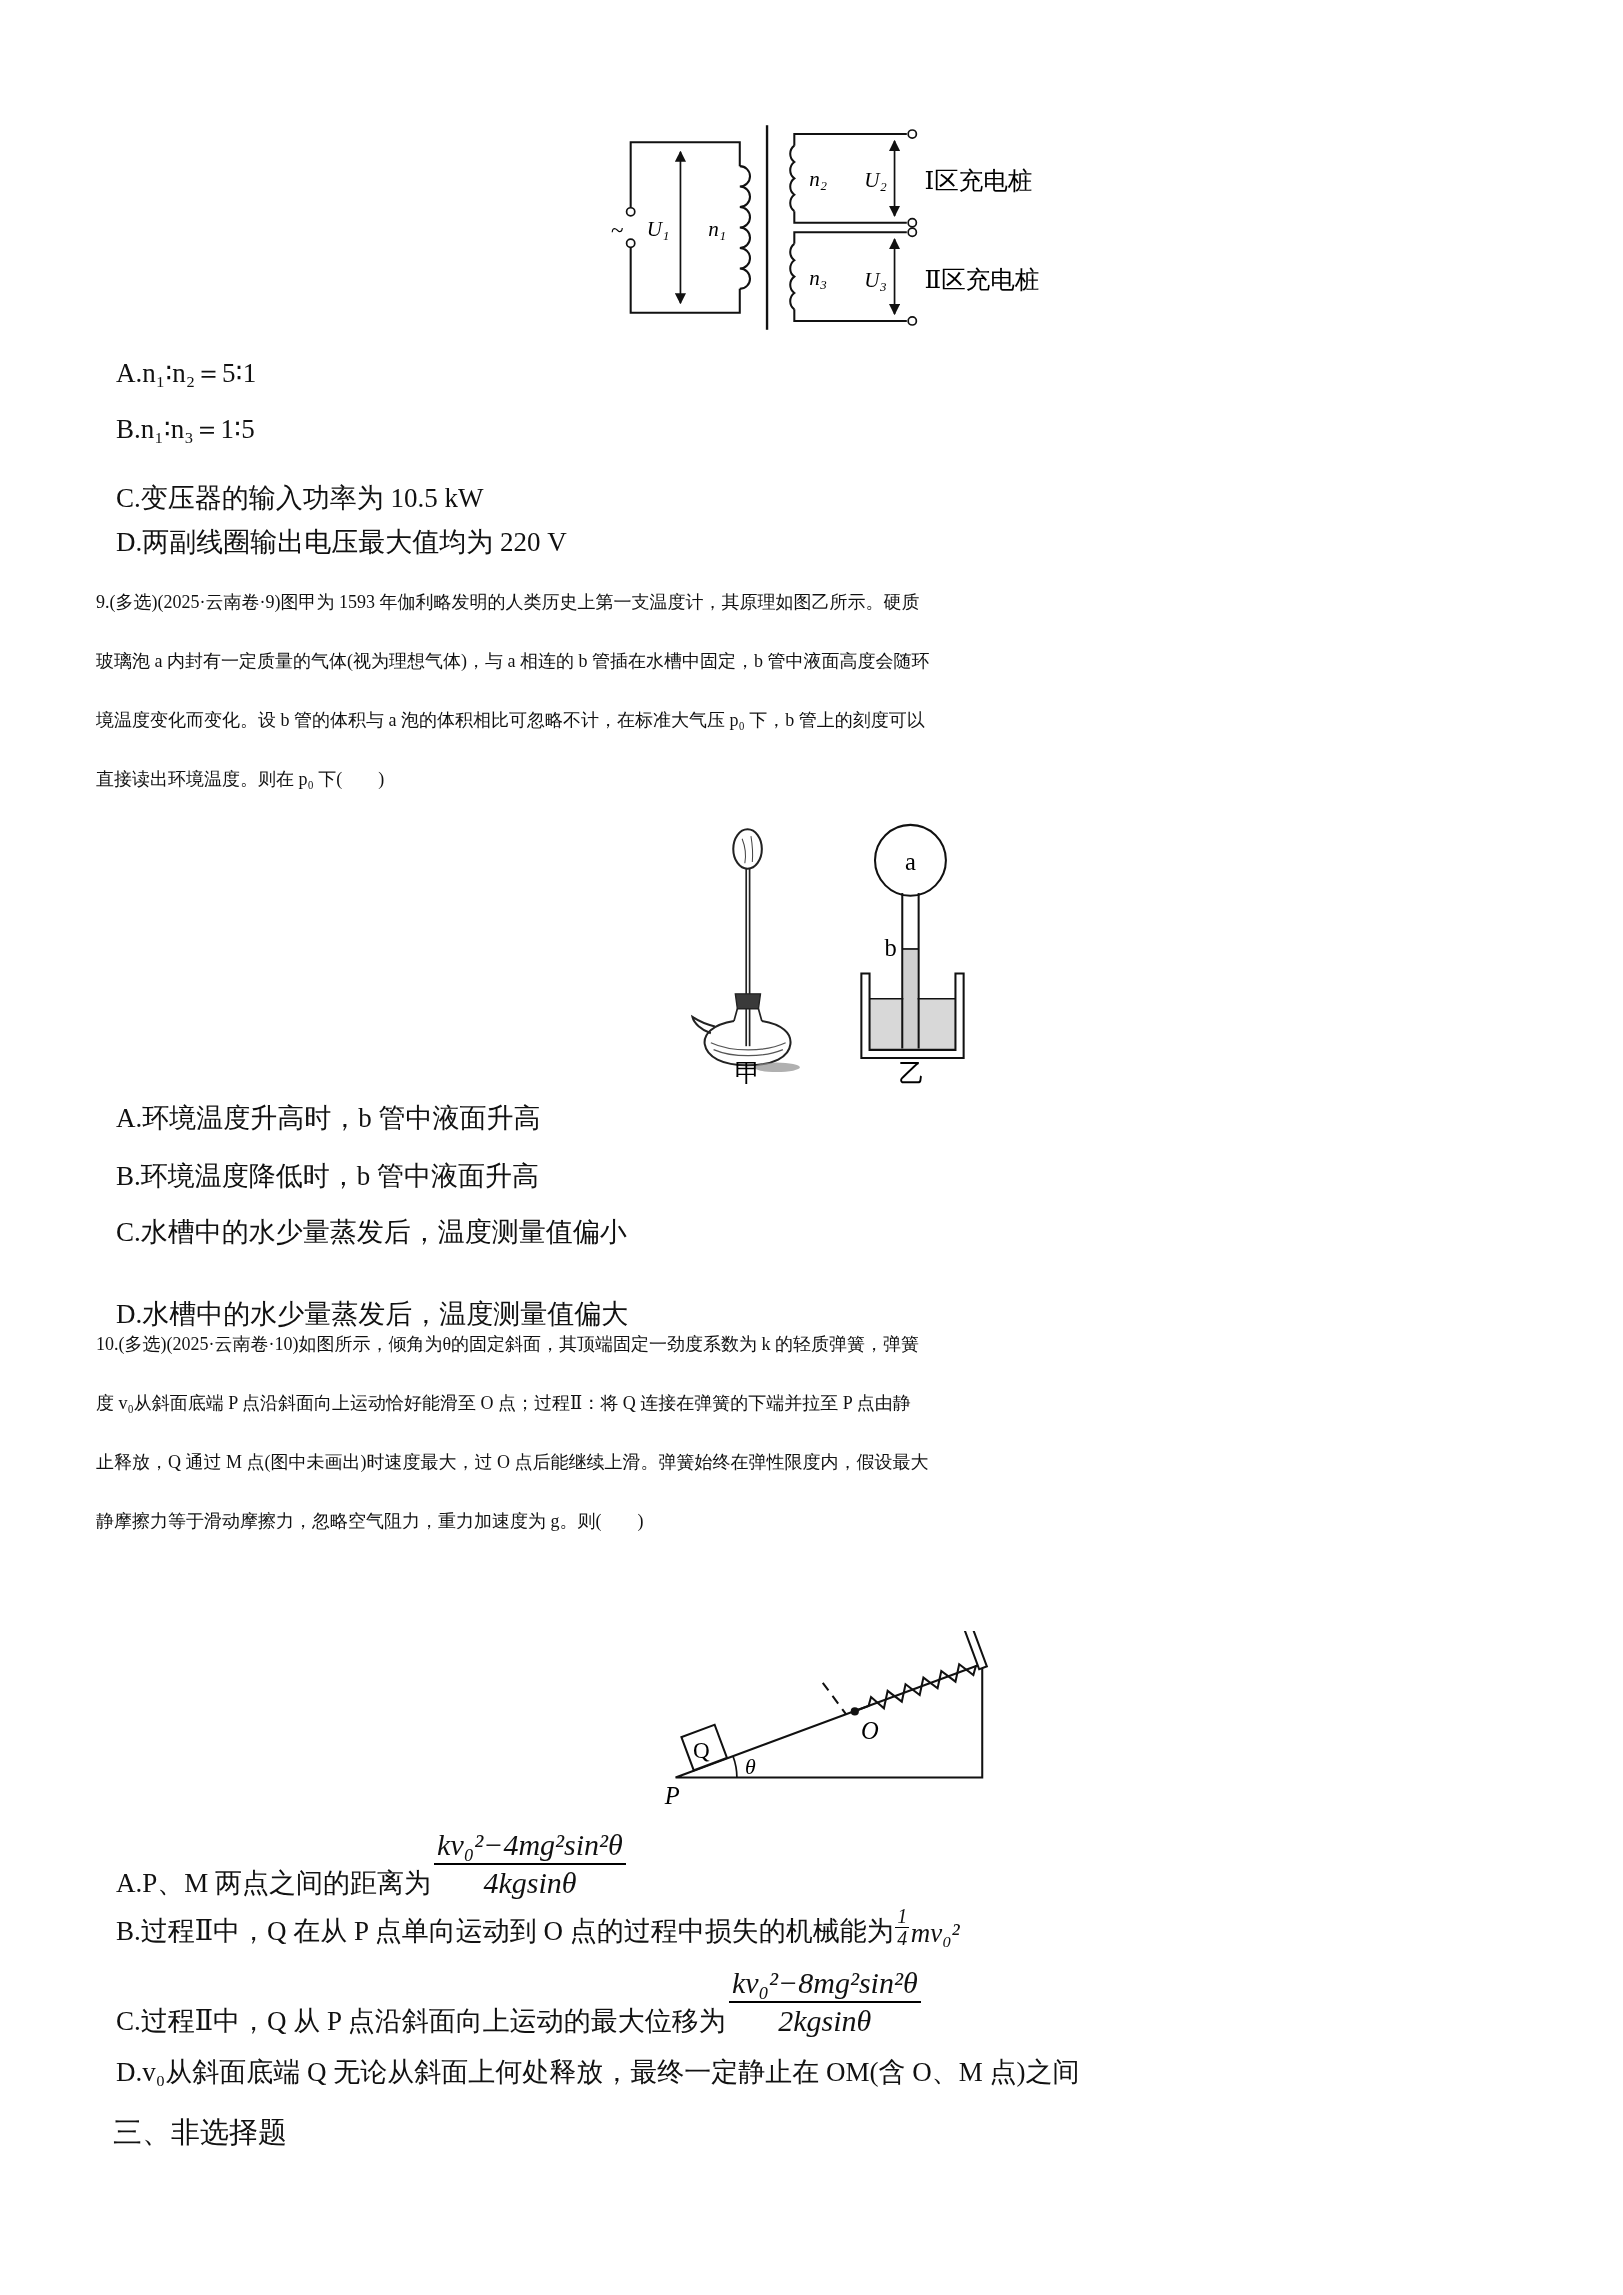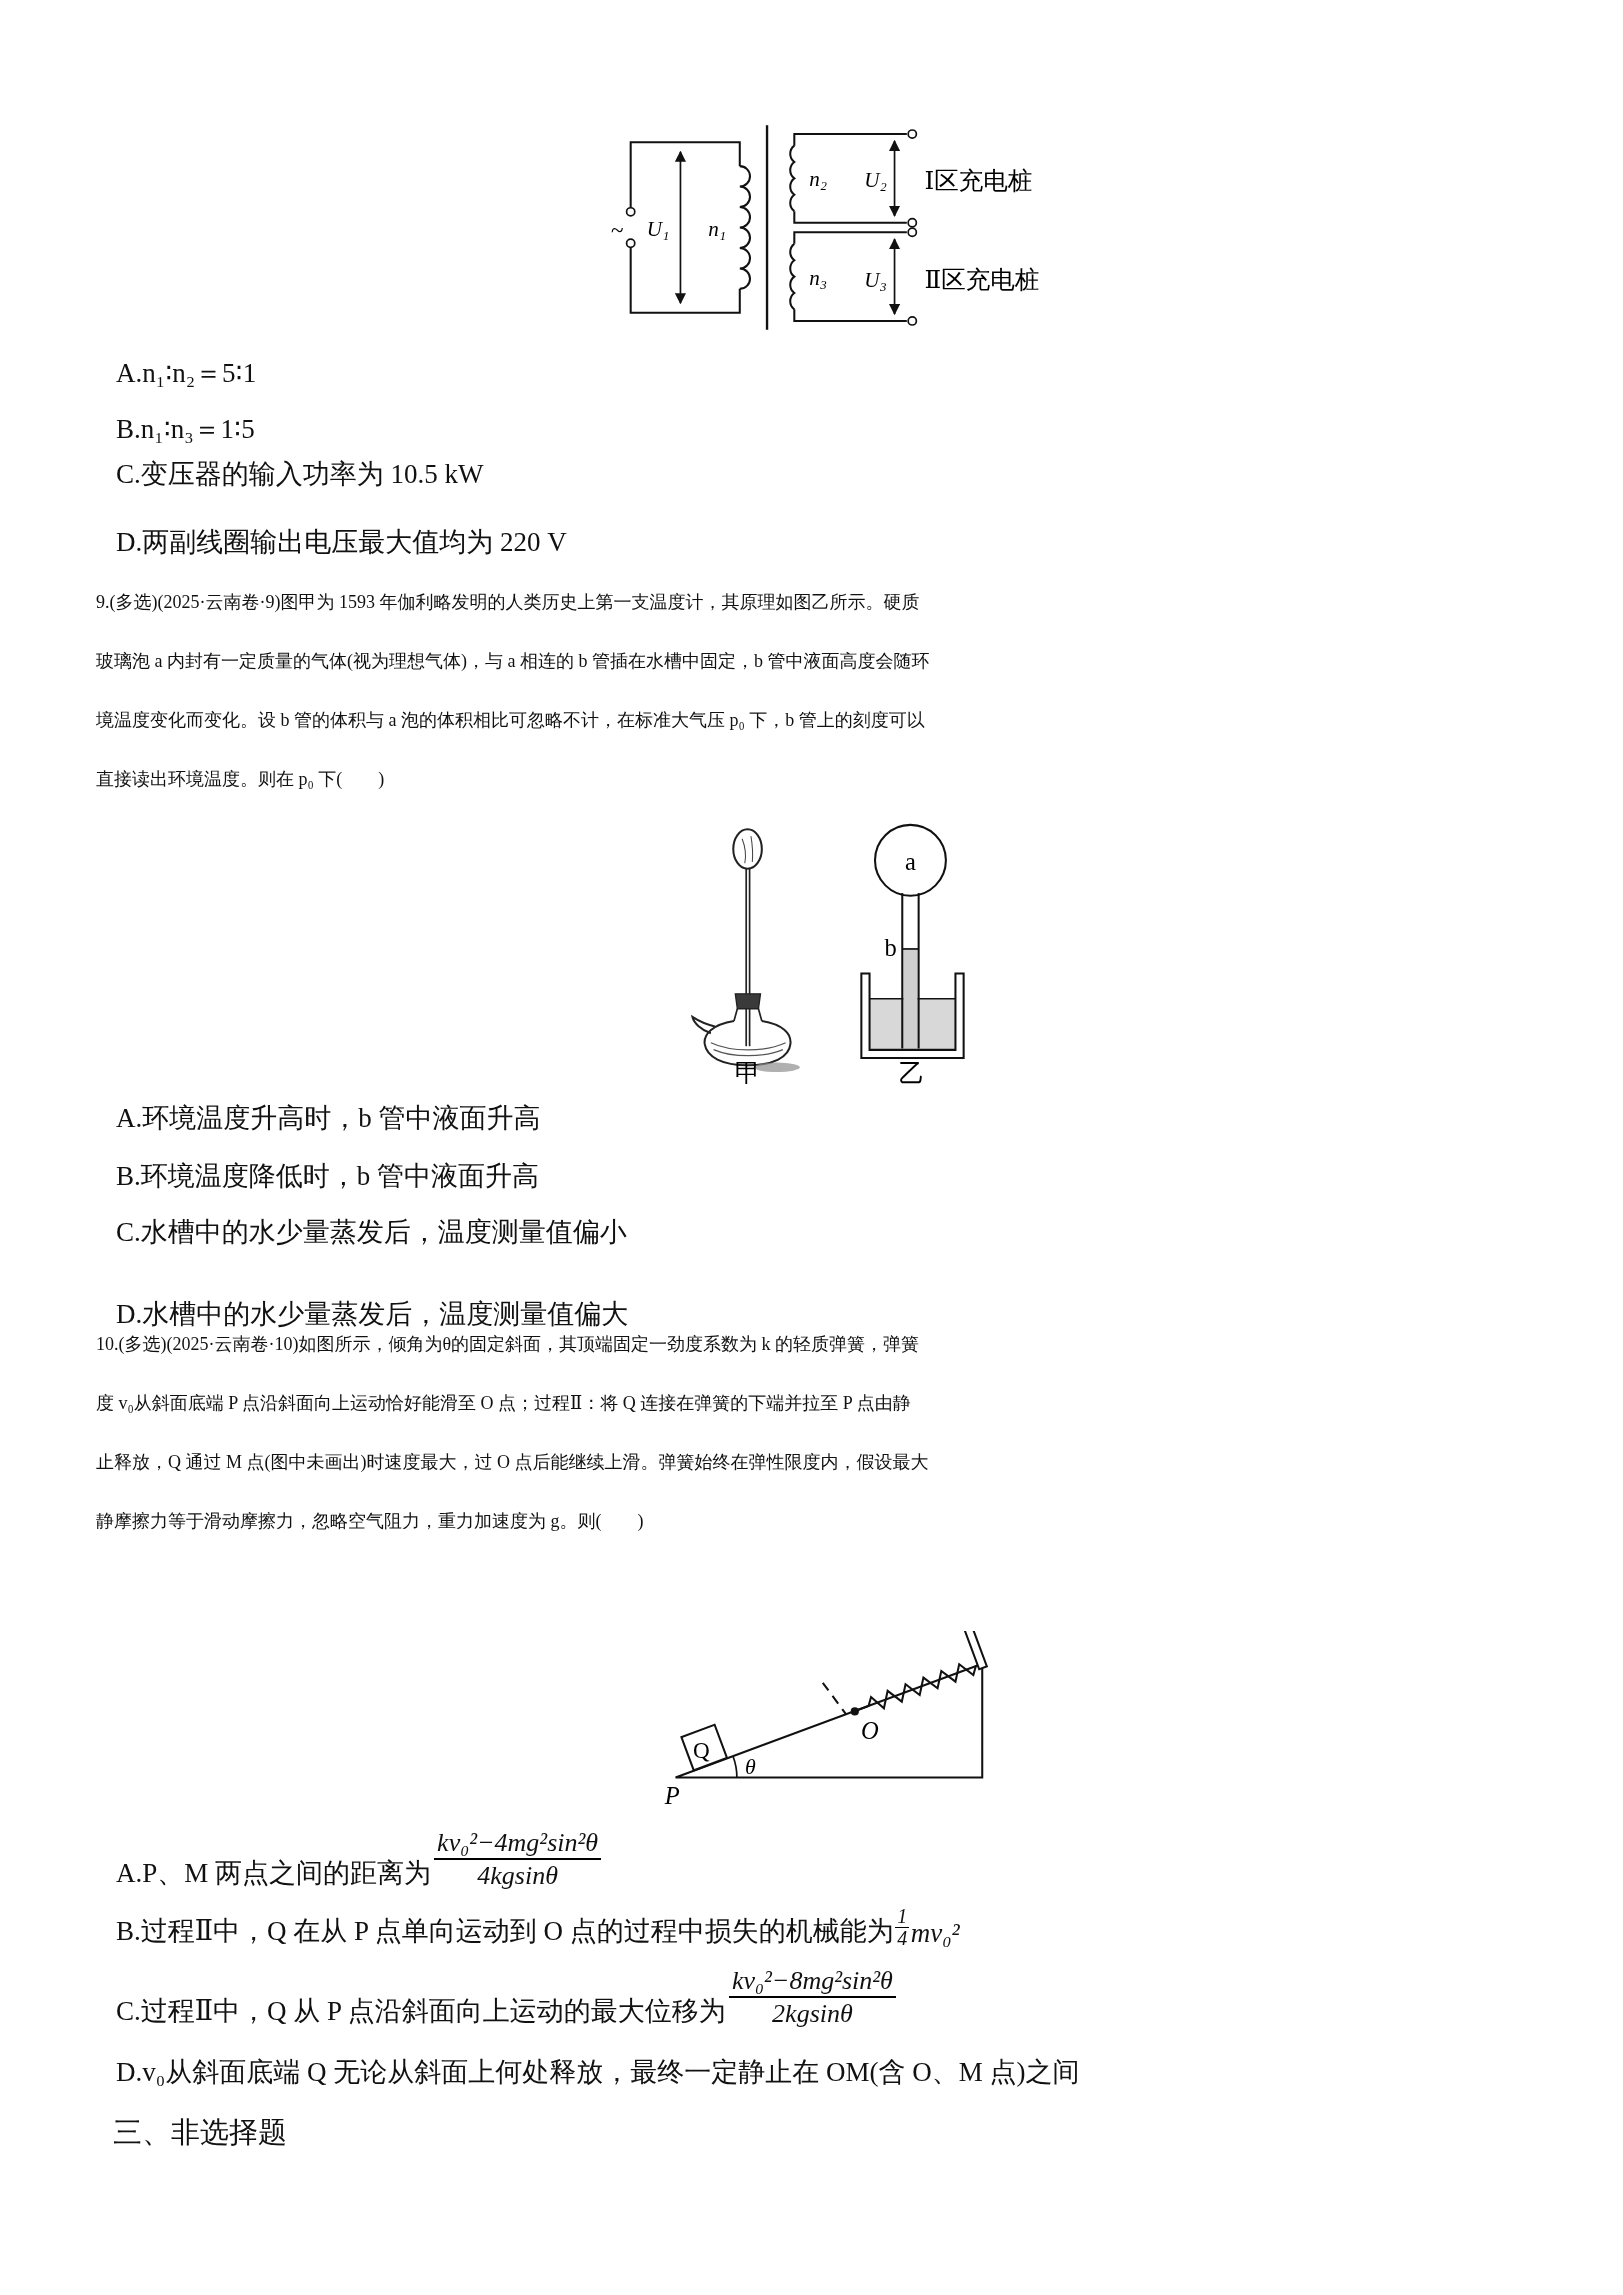--- a/index.html
+++ b/index.html
@@ -9,21 +9,21 @@
     background:#ffffff;
     color:#111;
     font-family:"Liberation Serif","DejaVu Serif",serif;
     overflow:hidden;
     margin:0 auto;
   }
   .para{position:absolute;left:96px;width:1425px;font-size:18px;line-height:59px;white-space:nowrap;}
   .para.q10{line-height:59px;}
   .optline{position:absolute;left:116px;font-size:27px;line-height:33px;white-space:nowrap;}
   .optfrac{position:absolute;left:116px;display:flex;align-items:flex-end;font-size:27px;white-space:nowrap;}
-  .frac{display:inline-flex;flex-direction:column;align-items:center;font-size:26px;line-height:1.2;font-style:italic;margin:0 2.7px;}
+  .frac{display:inline-flex;flex-direction:column;align-items:center;font-size:30px;line-height:1.2;font-style:italic;margin:0 2.7px;}
   .frac .num{border-bottom:2px solid #000;padding:0 3.4px;}
   .frac.small{font-size:20px;line-height:1.05;margin:0 1.4px;}
   .frac.small .num{border-bottom:1.4px solid #000;padding:0 2px;}
   .suffix{font-style:italic;}
   .heading{
     position:absolute;left:113px;top:2113px;
     font-size:29px;font-weight:normal;
     font-family:"Liberation Sans","DejaVu Sans",sans-serif;
   }
   .fig{position:absolute;}
@@ -70,21 +70,21 @@
       <circle cx="458" cy="312" r="6" fill="#fff" stroke="#111" stroke-width="2.5"></circle>
       <line x1="432" y1="192" x2="432" y2="302" stroke="#111" stroke-width="2.5" marker-start="url(#arrT)" marker-end="url(#arrT)"></line>
       <text x="320" y="260" font-size="31" text-anchor="middle" class="it">n₃</text>
       <text x="404" y="262" font-size="31" text-anchor="middle" class="it">U₃</text>
       <text x="476" y="264" font-size="36">Ⅱ区充电桩</text>
     </svg>
   </div>
 
   <div class="optline" style="top:357px;">A.n₁∶n₂＝5∶1</div>
   <div class="optline" style="top:413px;">B.n₁∶n₃＝1∶5</div>
-  <div class="optline" style="top:458px;text-align:center;">C.变压器的输入功率为 10.5 kW</div>
+  <div class="optline" style="top:482px;text-align:center;">C.变压器的输入功率为 10.5 kW</div>
   <div class="optline" style="top:526px;">D.两副线圈输出电压最大值均为 220 V</div>
 
   <div class="para" style="top:573px;">
     <div>9.(多选)(2025·云南卷·9)图甲为 1593 年伽利略发明的人类历史上第一支温度计，其原理如图乙所示。硬质</div>
     <div>玻璃泡 a 内封有一定质量的气体(视为理想气体)，与 a 相连的 b 管插在水槽中固定，b 管中液面高度会随环</div>
     <div>境温度变化而变化。设 b 管的体积与 a 泡的体积相比可忽略不计，在标准大气压 p₀ 下，b 管上的刻度可以</div>
     <div>直接读出环境温度。则在 p₀ 下(　　)</div>
   </div>
 
   <div class="fig" style="left:685px;top:818px;">

